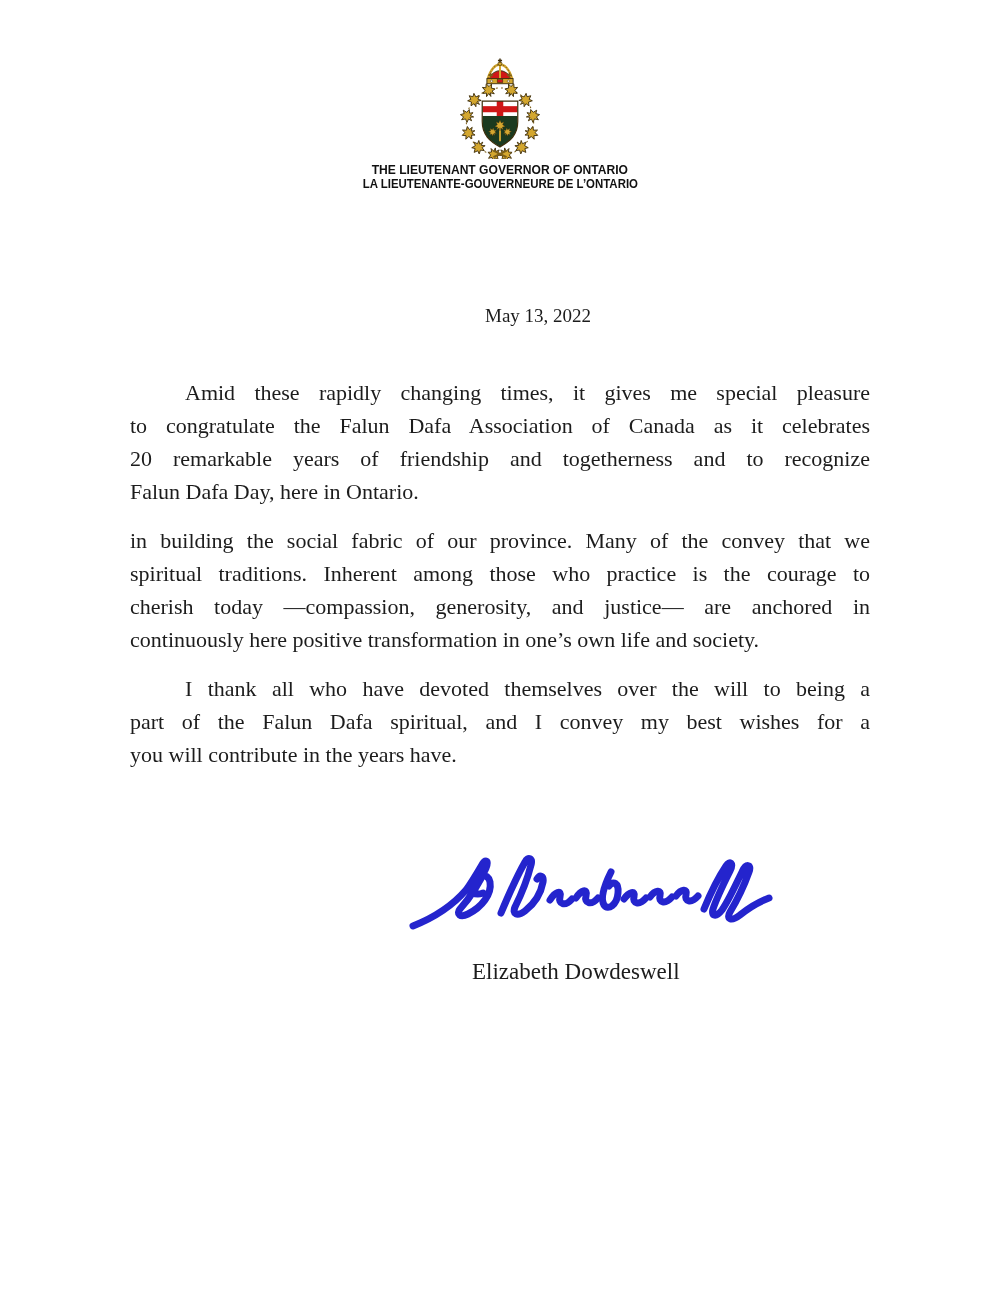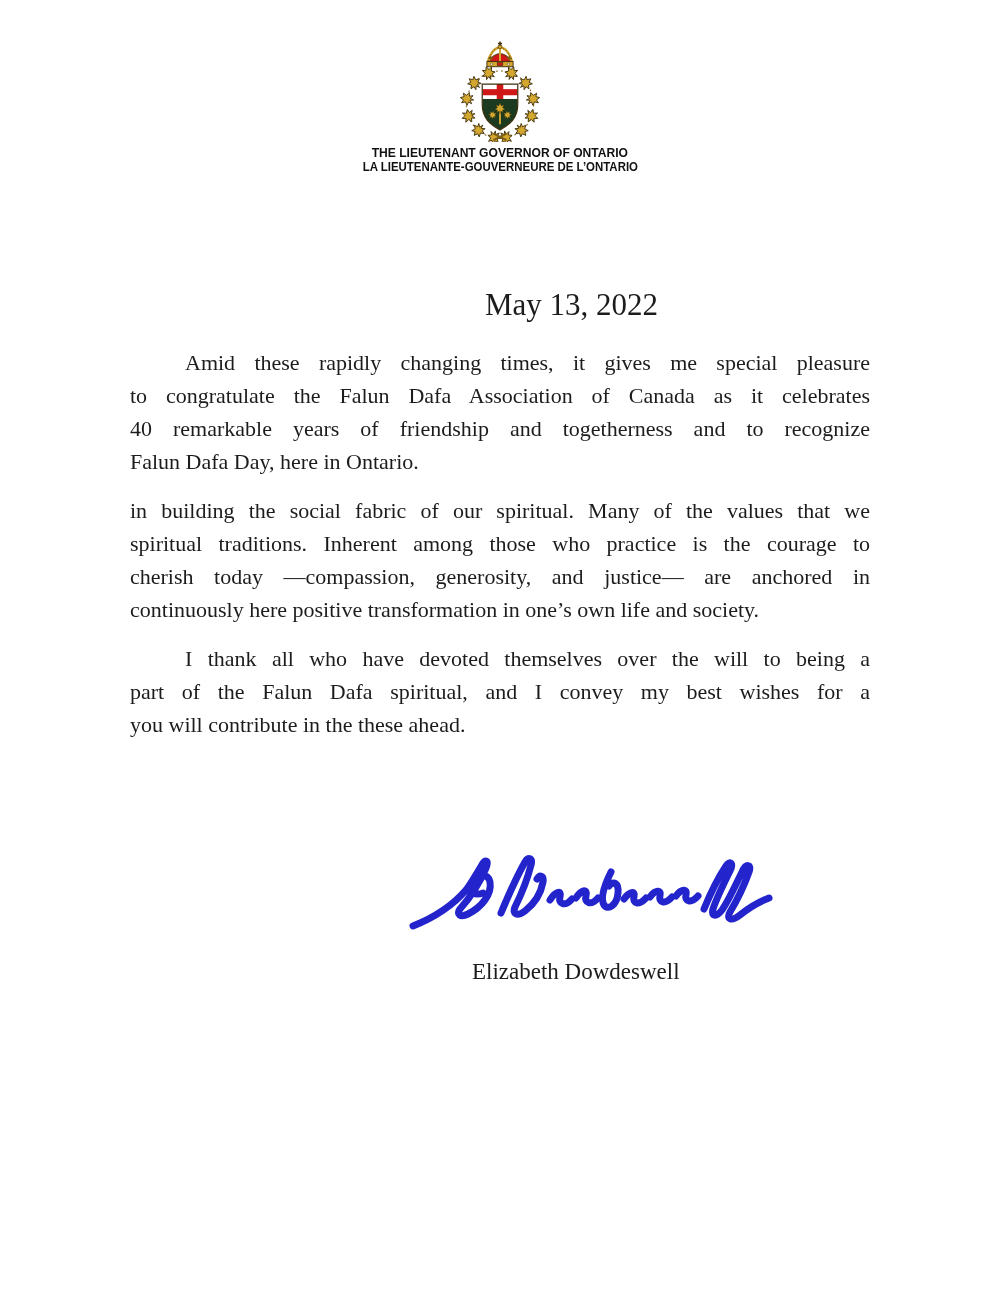--- a/index.html
+++ b/index.html
@@ -8,43 +8,43 @@
     width: 1000px;
     height: 1294px;
     background: #ffffff;
     overflow: hidden;
     font-family: "Liberation Serif", "DejaVu Serif", serif;
     color: var(--ink, #1c1c1c);
   }
   
   .masthead {
     position: absolute;
-    top: 41px; left: 0; width: 100%;
+    top: 58px; left: 0; width: 100%;
     display: flex; flex-direction: column; align-items: center;
   }
   .crest { width: 94px; height: 101px; display: block; }
   .title-en, .title-fr {
     font-family: "Liberation Sans", sans-serif;
     font-weight: bold;
     color: #111111;
     line-height: 13px;
     white-space: nowrap;
   }
   .title-en { font-size: 13px; margin-top: 4px; transform: scaleX(0.93); }
   .title-fr { font-size: 13px; margin-top: 1px; transform: scaleX(0.88); }
   
   .date {
     position: absolute;
-    left: 485px; top: 288px;
-    font-size: 31px; line-height: 33px;
+    left: 485px; top: 299px;
+    font-size: 19px; line-height: 33px;
     white-space: nowrap;
   }
   .letter-body {
     position: absolute;
-    left: 130px; top: 346px;
+    left: 130px; top: 376px;
     width: 740px;
     font-size: 22px; line-height: 33px;
   }
   .para { margin: 0 0 16px 0; }
   .line { text-align: justify; text-align-last: justify; }
   .line.first { text-indent: 55px; }
   .line.last { text-align-last: left; }
   .signature {
     position: absolute;
     left: 408px; top: 852px;
@@ -131,33 +131,33 @@
     <div class="title-en">THE LIEUTENANT GOVERNOR OF ONTARIO</div>
     <div class="title-fr">LA LIEUTENANTE-GOUVERNEURE DE L’ONTARIO</div>
   </header>
 
   <div class="date">May 13, 2022</div>
 
   <main class="letter-body">
       <div class="para">
         <div class="line first">Amid these rapidly changing times, it gives me special pleasure</div>
         <div class="line">to congratulate the Falun Dafa Association of Canada as it celebrates</div>
-        <div class="line">40 remarkable years of friendship and togetherness and to recognize</div>
+        <div class="line">20 remarkable years of friendship and togetherness and to recognize</div>
         <div class="line last">Falun Dafa Day, here in Ontario.</div>
       </div>
       <div class="para">
-        <div class="line">in building the social fabric of our spiritual. Many of the values that we</div>
+        <div class="line">in building the social fabric of our province. Many of the convey that we</div>
         <div class="line">spiritual traditions. Inherent among those who practice is the courage to</div>
         <div class="line">cherish today —compassion, generosity, and justice— are anchored in</div>
         <div class="line last">continuously here positive transformation in one’s own life and society.</div>
       </div>
       <div class="para">
         <div class="line first">I thank all who have devoted themselves over the will to being a</div>
         <div class="line">part of the Falun Dafa spiritual, and I convey my best wishes for a</div>
-        <div class="line last">you will contribute in the these ahead.</div>
+        <div class="line last">you will contribute in the years have.</div>
       </div>
     </main>
 
   <svg class="signature" viewBox="0 0 365 82" aria-hidden="true">
     <path d="M5,74 C30,64 46,52 58,38 C64,30 72,16 75,11 C78,7 81,9 78,16 C71,32 60,48 52,57 C48,62 52,66 60,62 C74,55 84,42 82,30 C80,20 68,22 64,32 C61,40 67,44 75,41"></path>
     <path d="M93,61 C101,42 109,24 117,10 C120,4 125,6 123,13 C119,29 112,45 107,55 C104,62 109,65 117,59 C126,52 133,41 135,30 C136,24 132,22 129,27"></path>
     <path d="M142,48 C147,40 154,37 152,45 C150,52 157,55 164,47"></path>
     <path d="M168,46 C173,38 180,36 178,44 C176,51 183,54 190,46"></path>
     <path d="M203,20 C197,32 192,46 196,53 C200,59 209,53 210,41 C211,31 205,28 201,34"></path>
     <path d="M216,47 C221,40 228,38 226,45 C224,51 231,54 238,46"></path>

